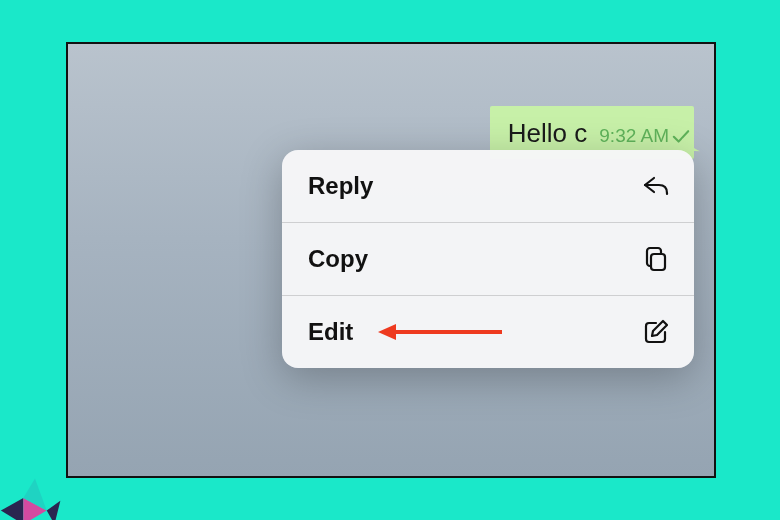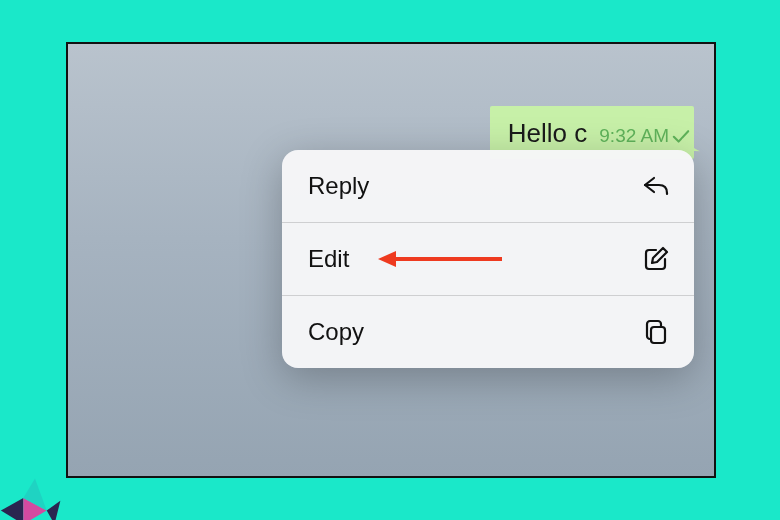--- a/index.html
+++ b/index.html
@@ -73,21 +73,21 @@
       align-items: center;
       justify-content: space-between;
       padding: 22px 24px 22px 26px;
       font-size: 24px;
       color: #111;
       border-bottom: 1px solid rgba(0,0,0,0.15);
       cursor: pointer;
       position: relative;
     }
     .menu-item:last-child { border-bottom: none; }
-    .menu-item .label { font-weight: 400; }
+    .menu-item .label { font-weight: 700; }
     .menu-item .icon { display: inline-flex; color: #111; }
     .arrow-annot {
       position: absolute;
       left: 92px;
       top: 50%;
       transform: translateY(-50%);
       pointer-events: none;
     }
     .corner-logo {
       position: absolute;
@@ -123,44 +123,44 @@
       <span class="label">Reply</span>
       <span class="icon">
         <svg width="28" height="24" viewBox="0 0 28 24" fill="none" stroke="#111" stroke-width="2.2" stroke-linecap="round" stroke-linejoin="round">
           <path d="M12 4 L3 11 L12 18"></path>
           <path d="M3 11 H17 C22 11 25 14 25 19 V20"></path>
         </svg>
       </span>
     </div>
 
     <div class="menu-item">
+      <span class="label">Copy</span>
+      <span class="icon">
+        <svg width="28" height="28" viewBox="0 0 28 28" fill="none" stroke="#111" stroke-width="2.2" stroke-linejoin="round">
+          <rect x="9" y="9" width="14" height="16" rx="3"></rect>
+          <path d="M19 9 V6 C19 4.5 17.8 3 16 3 H8 C6.2 3 5 4.5 5 6 V18 C5 19.5 6.2 21 8 21 H9"></path>
+        </svg>
+      </span>
+    </div>
+
+    <div class="menu-item">
       <span class="label">Edit</span>
       <span class="icon">
         <svg width="28" height="28" viewBox="0 0 28 28" fill="none" stroke="#111" stroke-width="2.2" stroke-linecap="round" stroke-linejoin="round">
           <path d="M14 5 H7 C5.3 5 4 6.3 4 8 V21 C4 22.7 5.3 24 7 24 H20 C21.7 24 23 22.7 23 21 V14"></path>
           <path d="M21 3 L25 7 L15 17 L10 18 L11 13 Z"></path>
         </svg>
       </span>
 
       <svg class="arrow-annot" width="130" height="24" viewBox="0 0 130 24">
         <line x1="20" y1="12" x2="128" y2="12" stroke="#ee3a1f" stroke-width="4"></line>
         <polygon points="22,4 22,20 4,12" fill="#ee3a1f"></polygon>
       </svg>
     </div>
 
-    <div class="menu-item">
-      <span class="label">Copy</span>
-      <span class="icon">
-        <svg width="28" height="28" viewBox="0 0 28 28" fill="none" stroke="#111" stroke-width="2.2" stroke-linejoin="round">
-          <rect x="9" y="9" width="14" height="16" rx="3"></rect>
-          <path d="M19 9 V6 C19 4.5 17.8 3 16 3 H8 C6.2 3 5 4.5 5 6 V18 C5 19.5 6.2 21 8 21 H9"></path>
-        </svg>
-      </span>
-    </div>
-
 
   </div>
 </div>
 
 <svg class="corner-logo" viewBox="0 0 80 80">
   <polygon points="5,58 28,45 28,72" fill="#2a2550"></polygon>
   <polygon points="28,45 52,58 28,72" fill="#d34aa0"></polygon>
   <polygon points="28,45 40,25 52,58" fill="#1fd3c2"></polygon>
   <polygon points="52,58 66,48 60,72" fill="#2a2550"></polygon>
 </svg>

